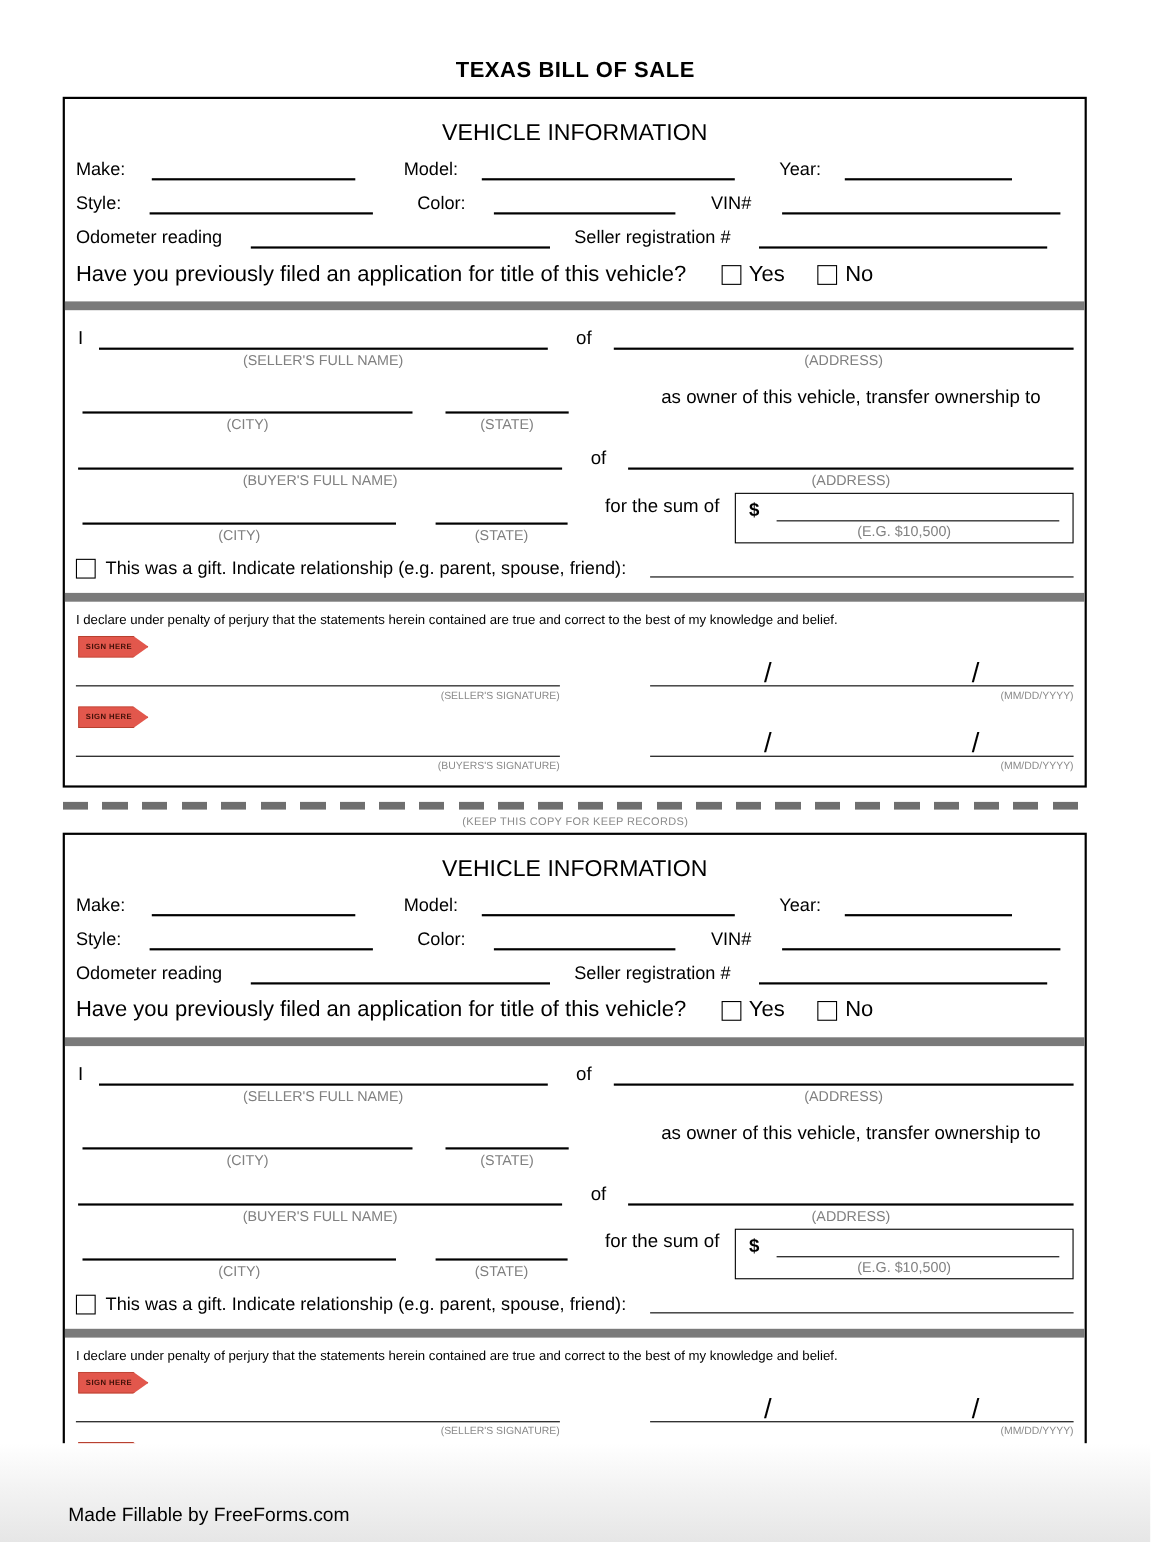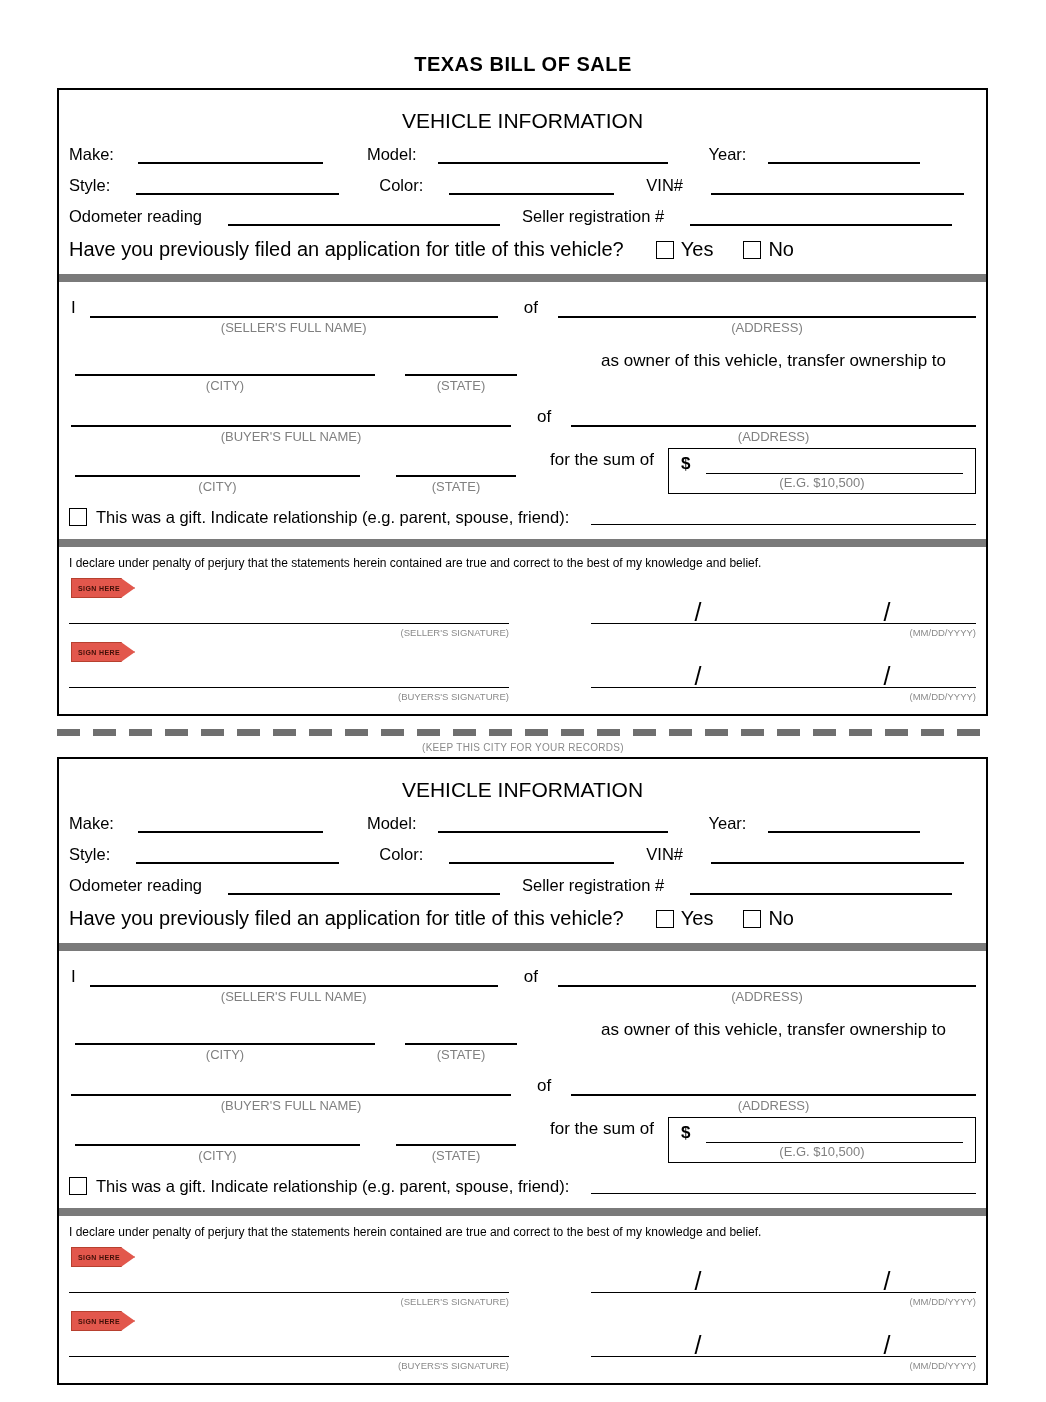--- a/index.html
+++ b/index.html
@@ -228,21 +228,21 @@
             <span class="slash s1">/</span>
             <span class="slash s2">/</span>
           </div>
           <div class="sig-cap">(MM/DD/YYYY)</div>
         </div>
       </div>
     </div>
   </div>
 
   <div class="cut"></div>
-  <div class="cut-note">(KEEP THIS CITY FOR YOUR RECORDS)</div>
+  <div class="cut-note">(KEEP THIS COPY FOR KEEP RECORDS)</div>
 
   <div class="copy-box" style="margin-top:4px;">
     <div class="vi">
       <div class="vi-header">VEHICLE INFORMATION</div>
       <div class="vi-row">
         <span class="lbl">Make:</span>
         <span class="line" style="width:185px;margin:0 0 0 24px;"></span>
         <span class="lbl" style="margin-left:44px;">Model:</span>
         <span class="line" style="width:230px;margin:0 0 0 22px;"></span>
         <span class="lbl" style="margin-left:40px;">Year:</span>
@@ -361,14 +361,17 @@
           <div class="date-wrap">
             <span class="slash s1">/</span>
             <span class="slash s2">/</span>
           </div>
           <div class="sig-cap">(MM/DD/YYYY)</div>
         </div>
       </div>
     </div>
   </div>
 
+  <div class="footer-band">
+    <div class="footer-text">Made Fillable by FreeForms.com</div>
+  </div>
 
 </div>
 
 </body></html>

